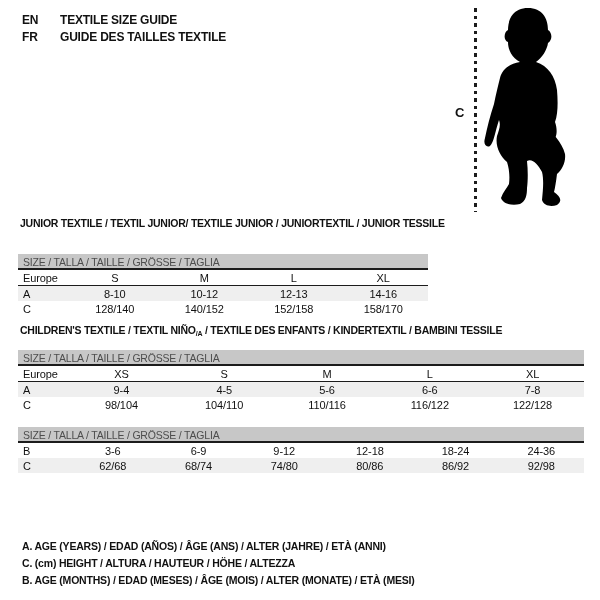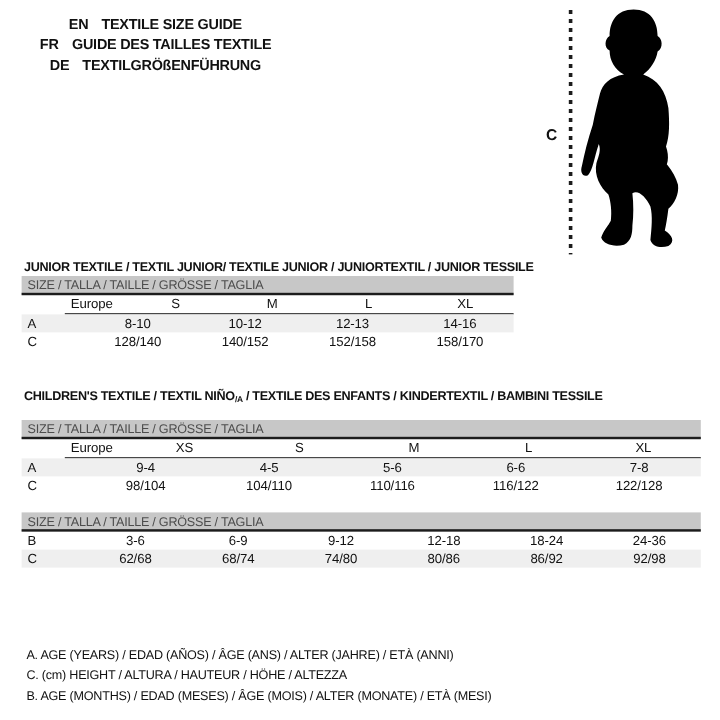--- a/index.html
+++ b/index.html
@@ -1,67 +1,64 @@
 <!DOCTYPE html>
 <html style="--header_bar: #c7c7c7; --bar_text: #4d4d4d; --row_alt: #efefef; --rule: #1c1c1c; --text: #111111; --silhouette: #000000;"><head>
 <meta charset="utf-8">
 <style>
   html,body{margin:0;padding:0;background:#ffffff;}
   .page{
     position:relative;width:600px;height:600px;background:#fff;overflow:hidden;
     font-family:"Liberation Sans","DejaVu Sans",sans-serif;color:var(--text,#111);
   }
   
-  .lang-block{position:absolute;top:12px;left:22px;text-align:center;}
+  .lang-block{position:absolute;top:12px;left:22px;}
   .lang-row{font-size:12px;font-weight:bold;line-height:17px;letter-spacing:-0.2px;white-space:nowrap;}
   .lang-code{display:inline-block;width:38px;}
   
   .dotted-line{
     position:absolute;left:474px;top:8px;width:3px;height:204px;
     background:repeating-linear-gradient(to bottom,var(--rule,#1a1a1a) 0 3.5px,transparent 3.5px 7.5px);
   }
   .height-label{position:absolute;left:455px;top:105px;font-size:13px;font-weight:bold;}
   .baby-svg{position:absolute;left:483px;top:6px;}
   
   .section{position:absolute;left:18px;}
   .sec1{top:217px;width:410px;}
   .sec2{top:324px;width:566px;}
   .sec3{top:427px;width:566px;}
   .sec-title{font-size:10.5px;font-weight:bold;letter-spacing:-0.25px;line-height:13px;margin:0 0 9px 2px;white-space:nowrap;}
-  .sec1 .sec-title{margin-bottom:0;}
+  .sec1 .sec-title{margin-bottom:24px;}
   .sec2 .sec-title{margin-bottom:10px;}
   .sub{font-size:7px;vertical-align:-2px;}
   .size-bar{
     height:16px;line-height:16px;background:var(--header_bar,#c7c7c7);
     color:var(--bar_text,#4d4d4d);font-size:10.5px;font-weight:400;letter-spacing:-0.2px;
     padding-left:5px;border-bottom:2px solid var(--rule,#1a1a1a);box-sizing:border-box;
   }
   .trow{display:flex;align-items:center;height:15px;font-size:11px;letter-spacing:-0.1px;}
   .trow .lbl{width:52px;padding-left:5px;box-sizing:border-box;}
   .trow .val{flex:1;text-align:center;}
-  .trow.rule-below{border-bottom:1.5px solid var(--rule,#1a1a1a);margin-left:36px;}
+  .trow.rule-below{border-bottom:1.5px solid var(--rule,#1a1a1a);}
   .trow.alt{background:var(--row_alt,#efefef);}
   
   .notes{position:absolute;left:22px;top:538px;}
-  .note-line{font-size:10.5px;font-weight:normal;letter-spacing:-0.2px;line-height:17px;white-space:nowrap;}
+  .note-line{font-size:10.5px;font-weight:bold;letter-spacing:-0.2px;line-height:17px;white-space:nowrap;}
 </style>
 </head>
 <body>
 
 <div class="page">
 
   <div class="lang-block">
     <div class="lang-row">
       <span class="lang-code">EN</span><span>TEXTILE SIZE GUIDE</span>
     </div>
     <div class="lang-row">
       <span class="lang-code">FR</span><span>GUIDE DES TAILLES TEXTILE</span>
-    </div>
-    <div class="lang-row">
-      <span class="lang-code">DE</span><span>TEXTILGRÖßENFÜHRUNG</span>
     </div>
   </div>
 
   <div class="dotted-line"></div>
   <div class="height-label">C</div>
   <svg class="baby-svg" width="92" height="208" viewBox="0 0 92 208">
     <path fill="#000" d="
       M 45,2
       C 59,2 65,12 65,24
       C 69,26 70,34 65,37

